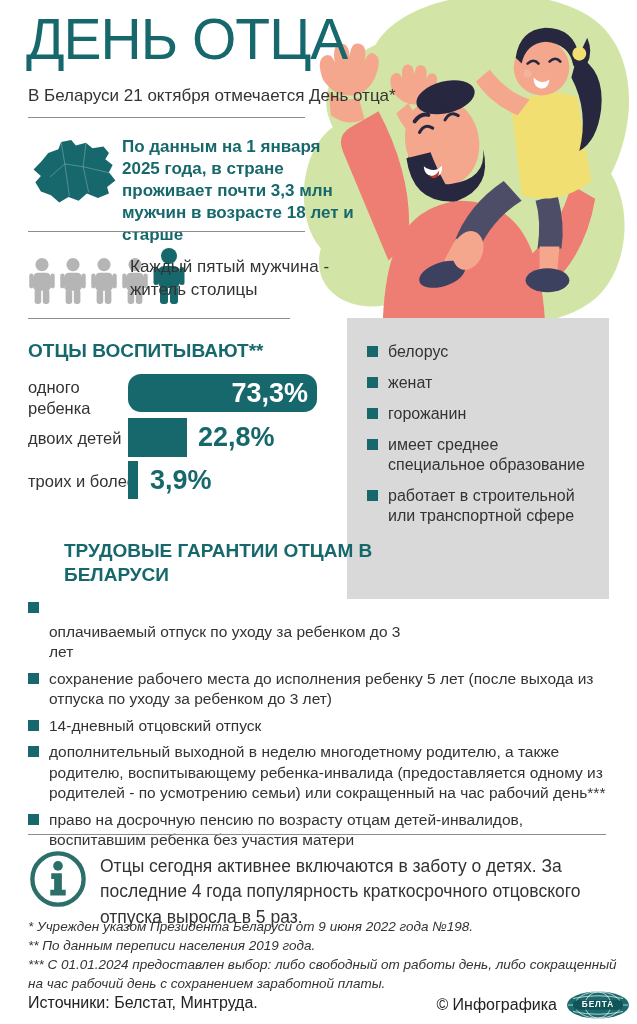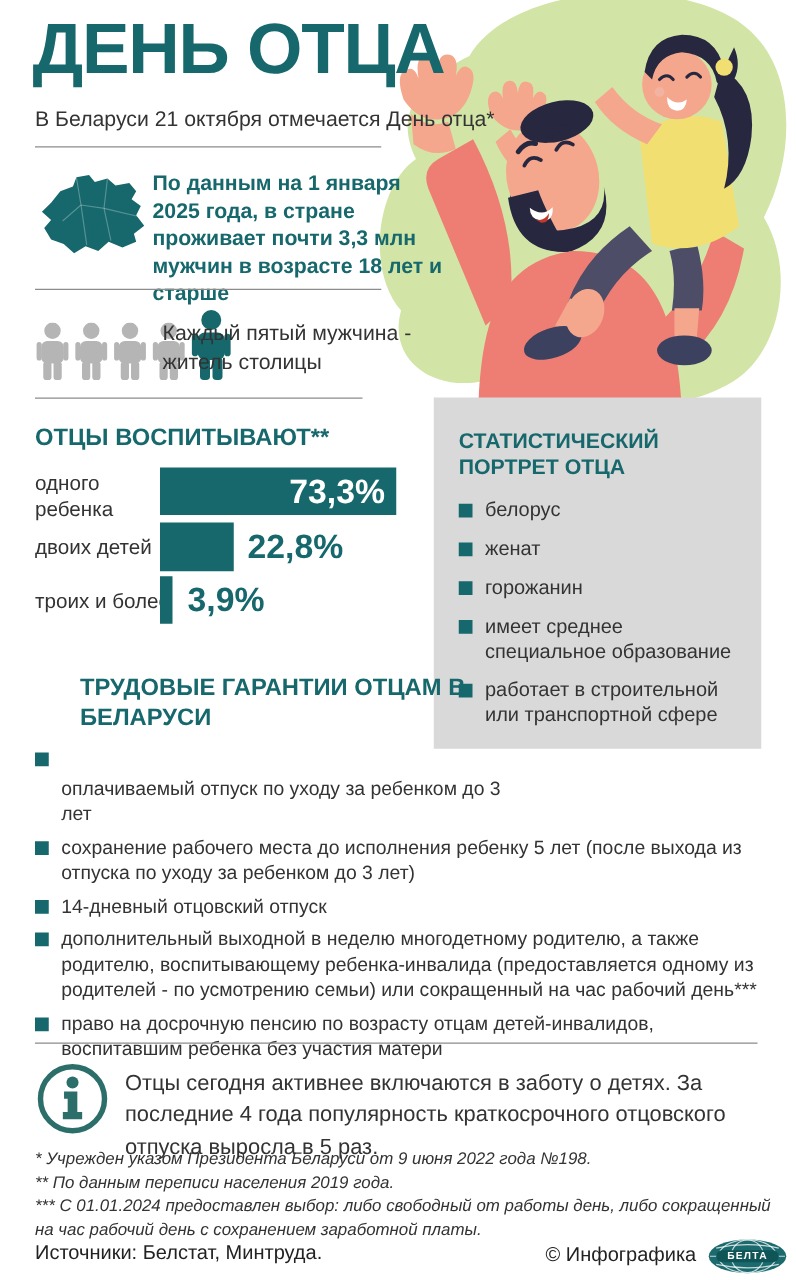--- a/index.html
+++ b/index.html
@@ -4,35 +4,35 @@
 <style>
   :root{
     --teal:#17686c; --text:#3a3a3a; --graybox:#d9d9d9; --icon_gray:#b5b5b5;
     --green:#d3e5a6; --coral:#ee7d73; --skin:#f4a78d; --hair:#272740;
     --yellow:#f1df72; --shoe:#3c415f; --divider:#8c8c8c;
   }
   html,body{margin:0;padding:0;}
   body{font-family:"Liberation Sans","DejaVu Sans",sans-serif;background:#fff;}
   .canvas{position:relative;width:637px;height:1024px;background:#fff;overflow:hidden;}
   .abs{position:absolute;}
-  .title{left:26px;top:8px;font-size:57px;font-weight:700;letter-spacing:-1px;color:var(--teal);line-height:1.1;}
+  .title{left:26px;top:8px;font-size:57px;font-weight:400;letter-spacing:-1px;color:var(--teal);line-height:1.1;}
   .subtitle{left:28px;top:86px;font-size:17px;color:#333;z-index:2;}
   .divider{height:1px;background:var(--divider);z-index:2;}
   .d1{left:28px;top:117px;width:277px;}
   .d2{left:28px;top:231px;width:277px;}
   .d3{left:28px;top:318px;width:262px;}
   .d4{left:28px;top:834px;width:578px;}
   .illus{left:290px;top:0;width:347px;height:330px;z-index:0;}
   .fact1-map{left:28px;top:134px;width:92px;height:82px;z-index:2;}
   .fact1-text{left:122px;top:136px;width:238px;font-size:17px;font-weight:700;color:var(--teal);line-height:1.3;z-index:2;}
   .people-row{left:28px;top:248px;display:flex;align-items:flex-end;gap:3px;z-index:2;}
   .fact2-text{left:130px;top:256px;width:225px;font-size:17px;color:#333;line-height:1.35;z-index:2;}
   .chart-title{left:28px;top:340px;font-size:19px;font-weight:800;color:var(--teal);z-index:2;}
   .bar{position:absolute;left:128px;background:var(--teal);display:flex;align-items:center;justify-content:flex-end;z-index:2;}
-  .bar1{top:374px;height:38px;}
+  .bar1{top:374px;height:38px;border-radius:13px;}
   .bar2{top:418px;height:39px;}
   .bar3{top:461px;height:38px;}
   .bar-label{position:absolute;left:28px;font-size:16.5px;color:#333;line-height:1.25;z-index:2;}
   .bl1{top:377px;width:86px;}
   .bl2{top:428px;white-space:nowrap;}
   .bl3{top:471px;white-space:nowrap;}
   .bar-value{font-size:27px;font-weight:700;color:var(--teal);z-index:2;}
   .bv-in{color:#fff;padding-right:9px;}
   .bv2{position:absolute;left:198px;top:422px;}
   .bv3{position:absolute;left:150px;top:465px;}
@@ -192,21 +192,20 @@
     <span class="bar-value bv-in">73,3%</span>
   </div>
   <div class="abs bar-label bl2">двоих детей</div>
   <div class="abs bar bar2" style="width: 59px;"></div>
   <span class="bar-value bv2">22,8%</span>
   <div class="abs bar-label bl3">троих и более</div>
   <div class="abs bar bar3" style="width: 10px;"></div>
   <span class="bar-value bv3">3,9%</span>
 
   <div class="abs graybox">
-    <h3>СТАТИСТИЧЕСКИЙ ПОРТРЕТ ОТЦА</h3>
     <div class="sq-item">
         <span class="sq"></span>
         <span>белорус</span>
       </div>
     <div class="sq-item">
         <span class="sq"></span>
         <span>женат</span>
       </div>
     <div class="sq-item">
         <span class="sq"></span>

